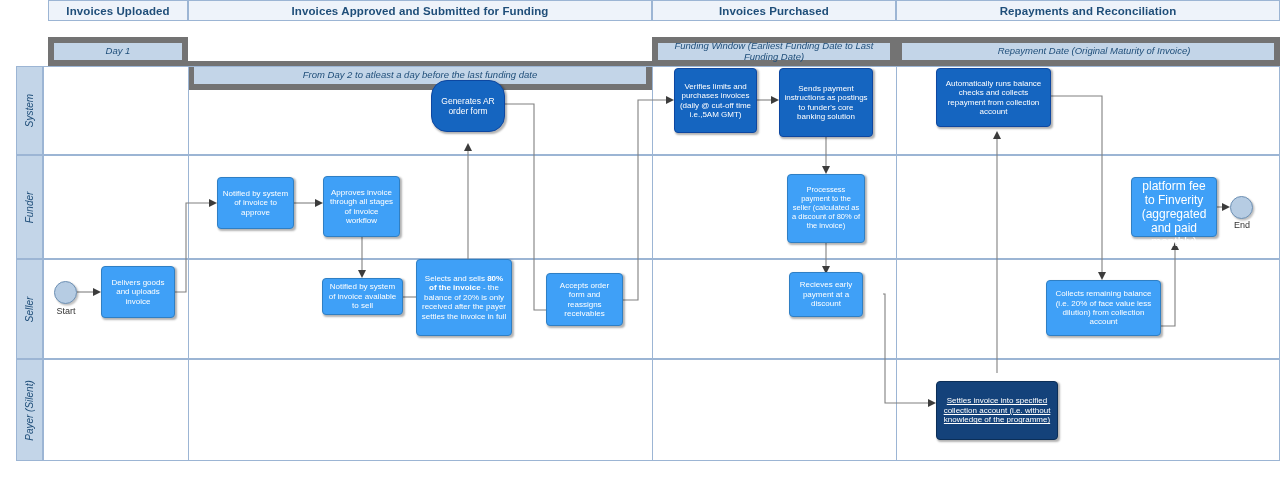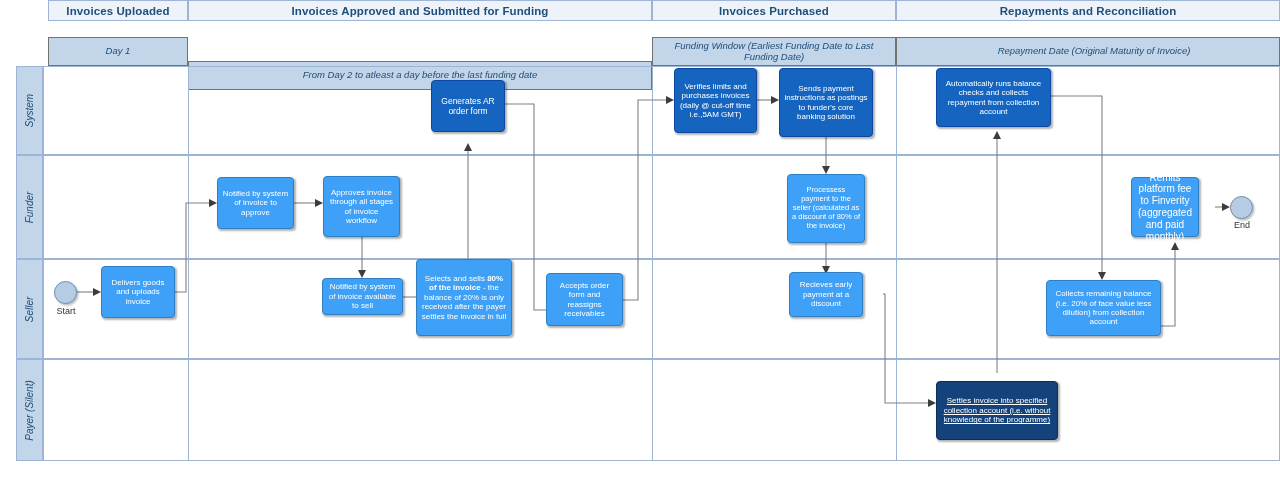--- a/index.html
+++ b/index.html
@@ -21,21 +21,21 @@
     border: 1px solid #9cb5d4;
     display: flex; align-items: center; justify-content: center;
     color: #1f4e79;
     font-size: 11.5px; font-weight: bold;
     text-align: center;
     letter-spacing: .1px;
   }
   .subphase-cell {
     position: absolute; height: 29px;
     background: #c3d5e8;
-    border: 1px solid #737373;
+    border: 6px solid #737373;
     display: flex; align-items: center; justify-content: center;
     color: #1f4e79;
     font-size: 9.5px; font-style: italic;
     text-align: center; line-height: 1.15;
     padding: 0 4px;
   }
 
   
   .lane-label {
     position: absolute; left: 16px; width: 27px;
@@ -184,35 +184,35 @@
     <path d="M1051,96 H1102 V272"></path>
     <polygon class="arrowhead" points="1098,272 1106,272 1102,280"></polygon>
 
     <path d="M1160,326 H1175 V250"></path>
     <polygon class="arrowhead" points="1171,250 1179,250 1175,242"></polygon>
 
     <path d="M1215,207 H1222"></path>
     <polygon class="arrowhead" points="1222,203 1230,207 1222,211"></polygon>
   </svg>
 
-  <div class="node dark" style="left:431px; top:80px; width:74px; height:52px; font-size:8.5px;">Generates AR order form</div>
+  <div class="node dark" style="left:431px; top:80px; width:74px; height:52px; font-size:8.5px;border-radius:16px;">Generates AR order form</div>
 
   <div class="node dark" style="left:674px; top:68px; width:83px; height:65px; font-size:8px;">Verifies limits and purchases invoices (daily @ cut-off time i.e.,5AM GMT)</div>
 
   <div class="node dark" style="left:779px; top:68px; width:94px; height:69px; font-size:8px;">Sends payment instructions as postings to funder's core banking solution</div>
 
   <div class="node dark" style="left:936px; top:68px; width:115px; height:59px; font-size:8px;">Automatically runs balance checks and collects repayment from collection account</div>
 
   <div class="node light" style="left:217px; top:177px; width:77px; height:52px; font-size:8px;">Notified by system of invoice to approve</div>
 
   <div class="node light" style="left:323px; top:176px; width:77px; height:61px; font-size:8px;">Approves invoice through all stages of invoice workflow</div>
 
   <div class="node light" style="left:787px; top:174px; width:78px; height:69px; font-size:7.5px;">Processess payment to the seller (calculated as a discount of 80% of the invoice)</div>
 
-  <div class="node light" style="left:1131px; top:177px; width:68px; height:60px; font-size:10px;">Remits platform fee to Finverity (aggregated and paid monthly)</div>
+  <div class="node light" style="left:1131px; top:177px; width:86px; height:60px; font-size:12px;">Remits platform fee to Finverity (aggregated and paid monthly)</div>
 
   <div class="terminator" style="left:1230px; top:196px; width:23px; height:23px;"></div>
   <div class="term-label" style="left:1222px; top:220px; width:40px;">End</div>
 
   <div class="terminator" style="left:54px; top:281px; width:23px; height:23px;"></div>
   <div class="term-label" style="left:46px; top:306px; width:40px;">Start</div>
 
   <div class="node light" style="left:101px; top:266px; width:74px; height:52px; font-size:8px;">Delivers goods and uploads invoice</div>
 
   <div class="node light" style="left:322px; top:278px; width:81px; height:37px; font-size:8px;">Notified by system of invoice available to sell</div>

